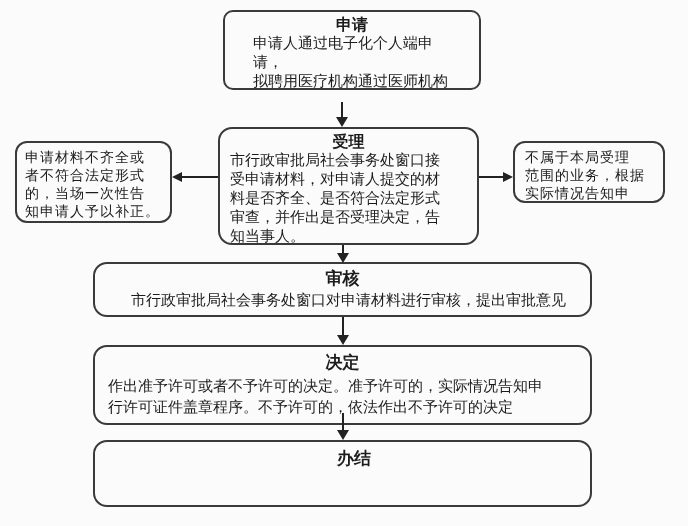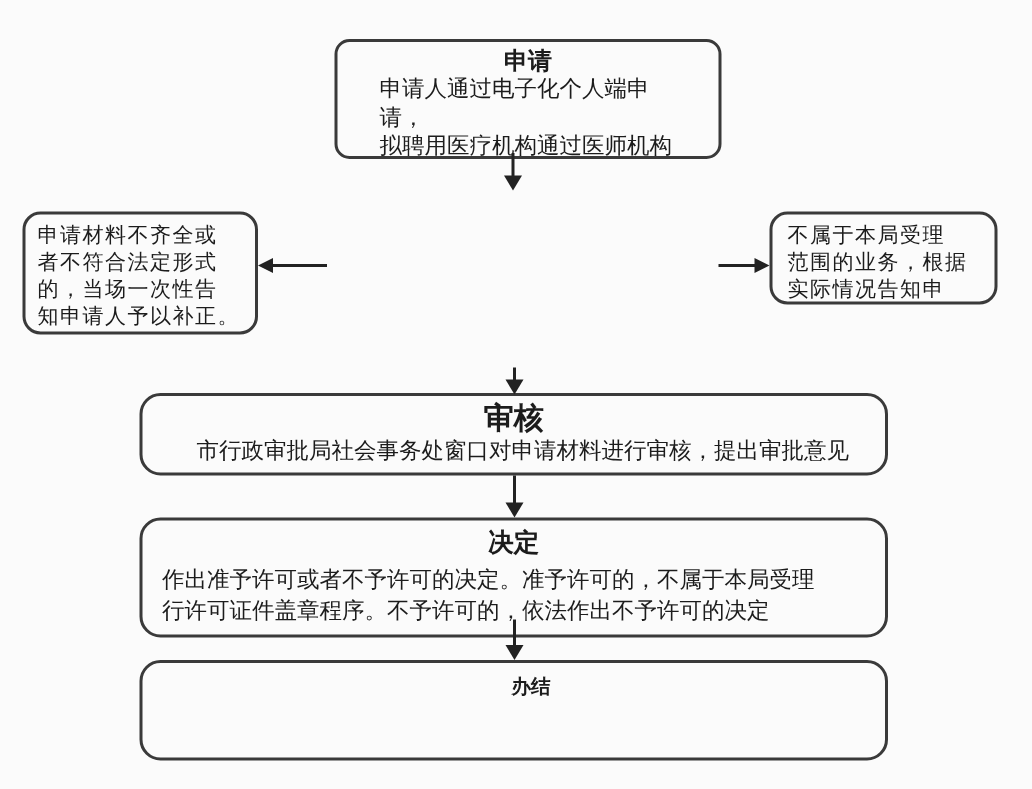--- a/index.html
+++ b/index.html
@@ -25,44 +25,44 @@
     font-size: 16px;
     line-height: 19px;
   }
   .node .body {
     font-size: 15px;
     line-height: 19px;
     white-space: pre-line;
     padding-left: 12px;
   }
   
-  .n-apply   { left: 223px; top: 26px;  width: 258px; height: 80px;  border-radius: 10px; }
+  .n-apply   { left: 223px; top: 10px;  width: 258px; height: 80px;  border-radius: 10px; }
   .n-apply .title { margin-top: 3px; }
   .n-apply .body  { padding: 0 28px; }
 
   .n-accept  { left: 218px; top: 127px; width: 261px; height: 118px; border-radius: 14px; }
   .n-accept .title { margin-top: 3px; }
   .n-accept .body  { padding: 0 10px; }
 
   .n-supplement { left: 15px; top: 141px; width: 157px; height: 82px; border-radius: 12px; }
   .n-supplement .body { padding: 5px 7px 0 8px; font-size: 14px; line-height: 18px; letter-spacing: 1px; }
 
   .n-outofscope { left: 513px; top: 141px; width: 152px; height: 62px; border-radius: 12px; }
   .n-outofscope .body { padding: 5px 6px 0 10px; font-size: 14px; line-height: 18px; letter-spacing: 1px; }
 
   .n-review  { left: 93px; top: 262px; width: 499px; height: 55px; border-radius: 14px; }
-  .n-review .title { margin-top: 5px; font-size: 20px; }
+  .n-review .title { margin-top: 5px; font-size: 17px; }
   .n-review .body  { margin-top: 3px; text-align: center; }
 
   .n-decide  { left: 93px; top: 345px; width: 499px; height: 80px; border-radius: 14px; }
   .n-decide .title { margin-top: 6px; font-size: 17px; }
   .n-decide .body  { margin-top: 4px; padding: 0 13px; line-height: 21px; }
 
   .n-finish  { left: 93px; top: 440px; width: 499px; height: 67px; border-radius: 14px; }
-  .n-finish .title { margin-top: 7px; font-size: 13px; padding-left: 23px; }
+  .n-finish .title { margin-top: 7px; font-size: 17px; padding-left: 23px; }
   .n-finish .body  { margin-top: 7px; text-align: center; }
 
   
   .vline { position: absolute; width: 2px; background: #222; }
   .hline { position: absolute; height: 2px; background: #222; }
   .ah-down {
     position: absolute; width: 0; height: 0;
     border-left: 6px solid transparent;
     border-right: 6px solid transparent;
     border-top: 10px solid #222;
@@ -97,20 +97,28 @@
 
 <div class="canvas">
 
   <div class="node n-apply">
     <div class="title">申请</div>
     <div class="body">申请人通过电子化个人端申请，
 拟聘用医疗机构通过医师机构端
 同意。</div>
   </div>
 
+  <div class="node n-accept">
+    <div class="title">受理</div>
+    <div class="body">市行政审批局社会事务处窗口接
+受申请材料，对申请人提交的材
+料是否齐全、是否符合法定形式
+审查，并作出是否受理决定，告
+知当事人。</div>
+  </div>
 
   <div class="node n-supplement">
     <div class="body">申请材料不齐全或
 者不符合法定形式
 的，当场一次性告
 知申请人予以补正。</div>
   </div>
 
   <div class="node n-outofscope">
     <div class="body">不属于本局受理
@@ -119,21 +127,21 @@
 请人。</div>
   </div>
 
   <div class="node n-review">
     <div class="title">审核</div>
     <div class="body">市行政审批局社会事务处窗口对申请材料进行审核，提出审批意见</div>
   </div>
 
   <div class="node n-decide">
     <div class="title">决定</div>
-    <div class="body">作出准予许可或者不予许可的决定。准予许可的，不属于本局受理
+    <div class="body">作出准予许可或者不予许可的决定。准予许可的，实际情况告知申
 行许可证件盖章程序。不予许可的，依法作出不予许可的决定</div>
   </div>
 
   <div class="node n-finish">
     <div class="title">办结</div>
   </div>
 
   <div class="vline c-a1-line"></div>
   <div class="ah-down c-a1-head"></div>
 

